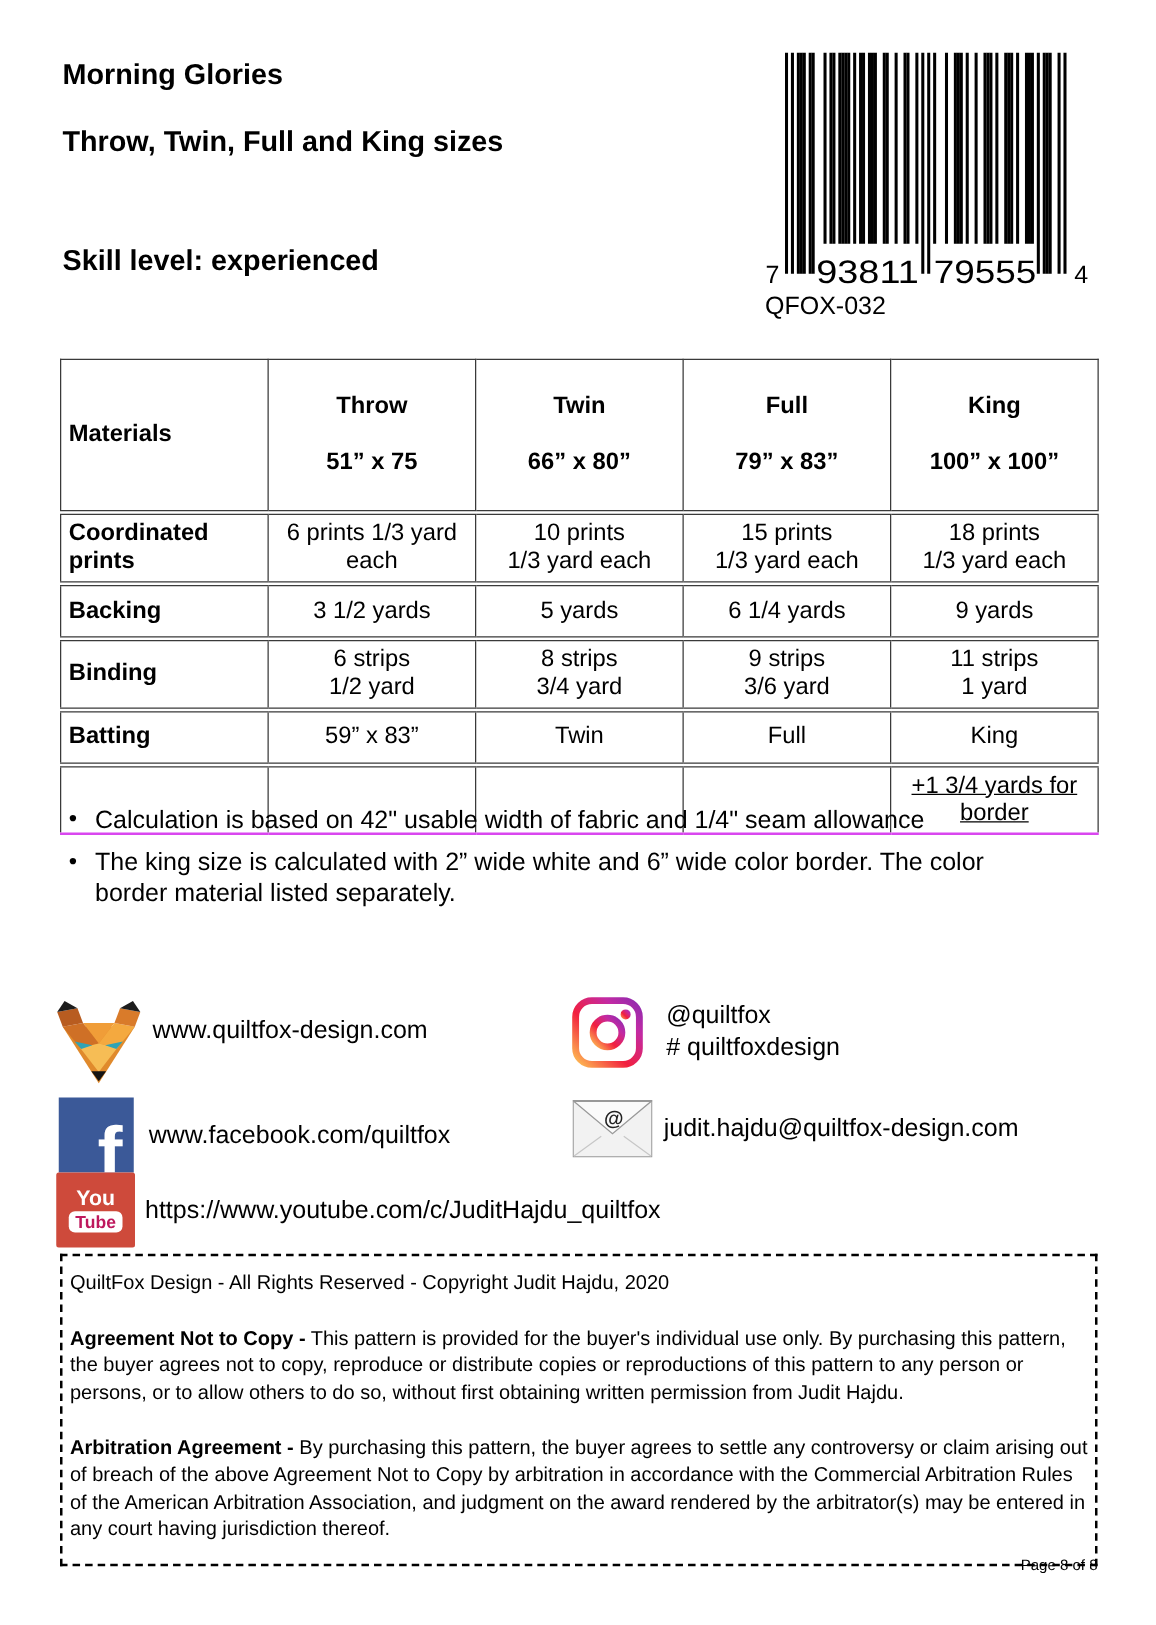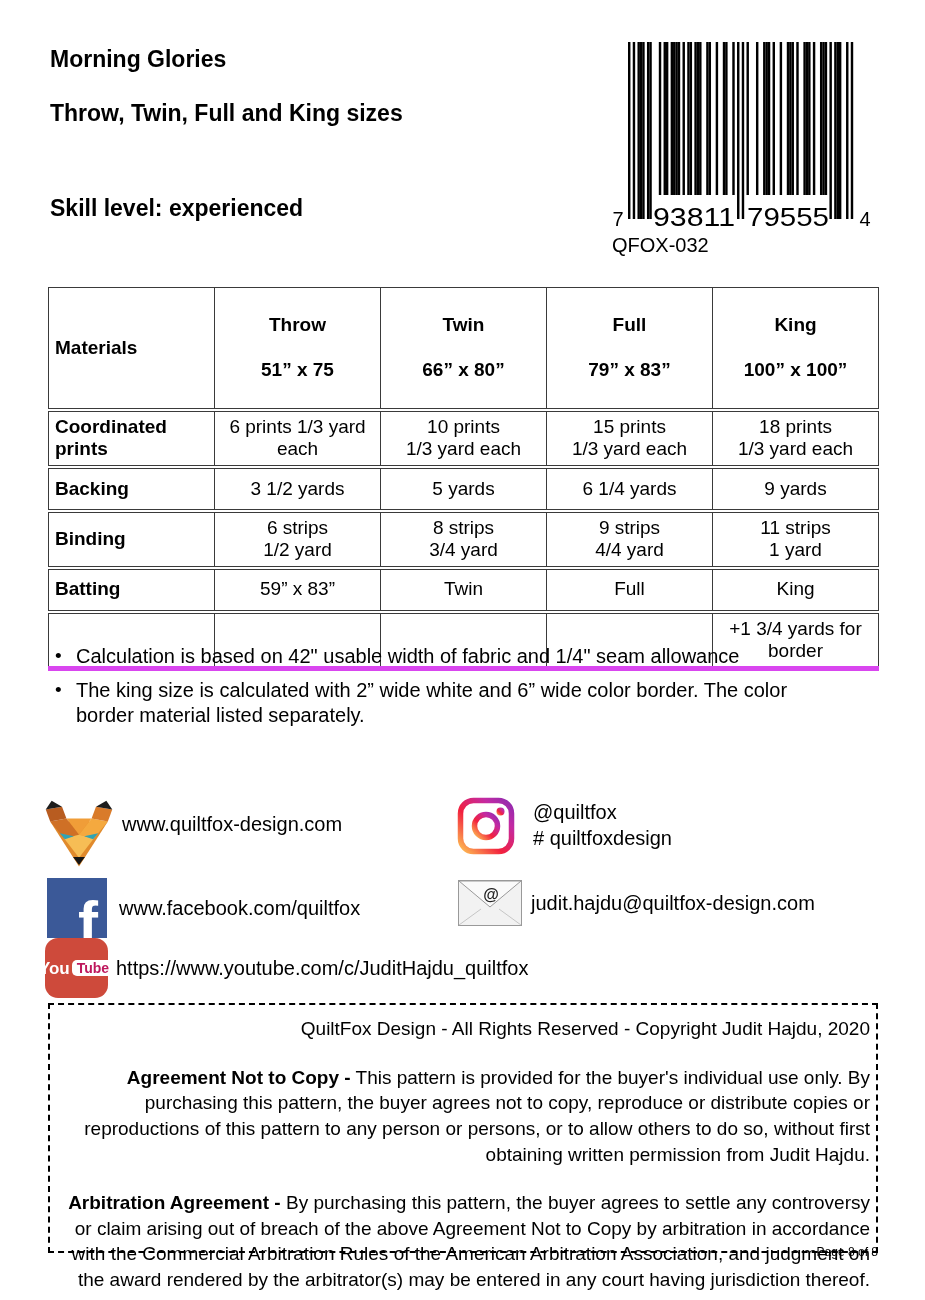--- a/index.html
+++ b/index.html
@@ -20,21 +20,21 @@
 
   
   table.materials {
     position:absolute; left:48px; top:287px; width:830px;
     border-collapse:collapse; font-size:19px; line-height:1.18; table-layout:fixed;
   }
   table.materials th, table.materials td {
     border:1px solid #3a3a3a; border-bottom:4px double #3a3a3a;
     padding:4px 5px; vertical-align:middle; white-space:pre-line;
   }
-  table.materials tr:last-child td { border-bottom:5px solid #d946ef; }
+  table.materials tr:last-child td { border-bottom:2px solid #d946ef;text-decoration:underline; }
   table.materials th { font-weight:bold; text-align:center; height:48px; }
   table.materials th.corner { text-align:left; padding-left:6px; }
   table.materials td { text-align:center; height:44px; }
   table.materials td.row-label { text-align:left; font-weight:bold; padding-left:6px; }
 
   
   .notes { position:absolute; left:48px; top:644px; width:842px; font-size:20px; line-height:1.22; }
   .note { position:relative; padding-left:28px; margin-bottom:10px; white-space:pre-line; }
   .note::before { content:"\2022"; position:absolute; left:7px; top:0; font-size:19px; }
 
@@ -45,30 +45,30 @@
   .row-web .label { margin-top:13px; }
   .row-fb    { left:47px;  top:878px; gap:12px; }
   .row-yt    { left:45px;  top:938px; gap:8px;  }
   .row-ig    { left:457px; top:797px; gap:18px; }
   .row-mail  { left:458px; top:880px; gap:9px;  }
   .ig-lines div { line-height:1.28; }
 
   .fb-icon { width:60px; height:60px; background:#3b5998; position:relative; overflow:hidden; flex:none; }
   .fb-f { position:absolute; bottom:-15px; right:9px; color:#fff; font-size:60px; font-weight:bold; line-height:1; }
 
-  .yt-icon { width:63px; height:60px; background:#ce4a3b; border-radius:13px; display:flex;
-             flex-direction:row; align-items:center; justify-content:center; gap:2px; flex:none; }
+  .yt-icon { width:63px; height:60px; background:#ce4a3b; border-radius:2px; display:flex;
+             flex-direction:column; align-items:center; justify-content:center; gap:2px; flex:none; }
   .yt-you  { color:#fff; font-weight:bold; font-size:17px; line-height:1; }
   .yt-tube { background:#fff; color:#be185d; font-weight:bold; font-size:14px; line-height:1.15;
              border-radius:5px; padding:0 5px; }
 
   
   .legal-box {
     position:absolute; left:48px; top:1003px; width:830px; height:250px;
-    border:2px dashed #000; text-align:right; font-size:19px; line-height:1.35;
+    border:2px dashed #000; text-align:left; font-size:16px; line-height:1.35;
     padding:11px 6px 6px;
   }
   .legal-box p { margin-bottom:23px; }
   .legal-box p:last-child { margin-bottom:0; }
   .page-number { position:absolute; right:47px; top:1245px; font-size:12px; }
 </style>
 </head>
 <body>
 
 <div class="page">
@@ -186,21 +186,21 @@
       <td>6 1/4 yards</td>
       <td>9 yards</td>
     </tr>
     <tr>
       <td class="row-label">Binding</td>
       <td>6 strips
 1/2 yard</td>
       <td>8 strips
 3/4 yard</td>
       <td>9 strips
-4/4 yard</td>
+3/6 yard</td>
       <td>11 strips
 1 yard</td>
     </tr>
     <tr>
       <td class="row-label">Batting</td>
       <td>59” x 83”</td>
       <td>Twin</td>
       <td>Full</td>
       <td>King</td>
     </tr>

